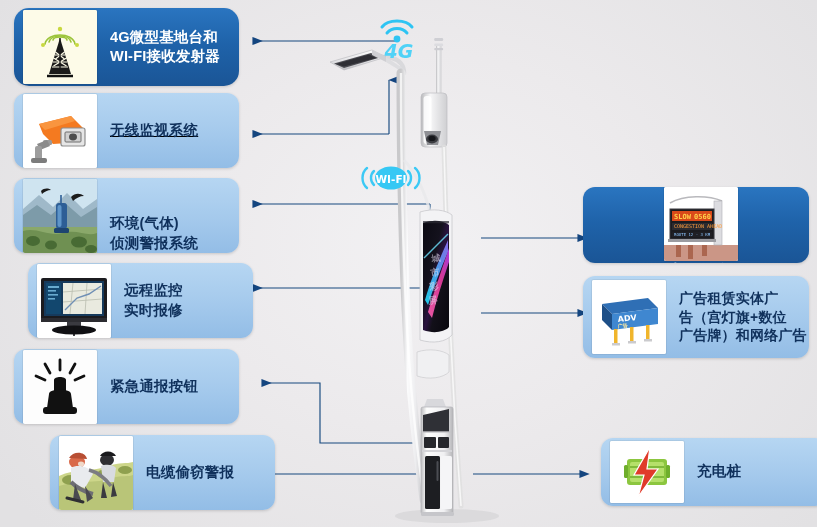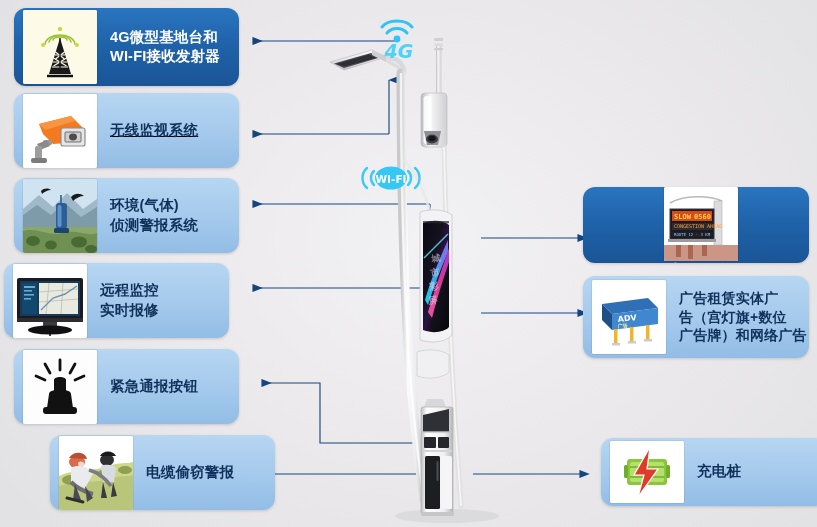--- a/index.html
+++ b/index.html
@@ -219,21 +219,21 @@
         <path d="M12,6  C6,11 6,21 12,26"></path>
         <path d="M19,9  C15,12.5 15,19.5 19,23"></path>
         <path d="M60,6  C66,11 66,21 60,26"></path>
         <path d="M53,9  C57,12.5 57,19.5 53,23"></path>
       </g>
       <ellipse cx="36" cy="16" rx="16" ry="11.5" fill="#36c8f4"></ellipse>
       <text x="36" y="20.5" text-anchor="middle" font-family="DejaVu Sans, sans-serif" font-size="10.5" font-weight="800" fill="#ffffff">WI-FI</text>
     </svg>
   </div>
 
-  <div class="card dark" style="left:14px;top:8px;width:225px;height:78px;">
+  <div class="card dark" style="left:14px;top:8px;width:225px;height:78px;border-radius:15px;">
     <div class="thumb">
       <svg width="74" height="74" viewBox="0 0 74 74">
         <rect width="74" height="74" fill="#fdfbe8"></rect>
         <g fill="none" stroke="#9cc43a" stroke-width="1.6" stroke-linecap="round">
           <path d="M22,34 C24,22 50,22 52,34"></path>
           <path d="M26,32 C28,24 46,24 48,32"></path>
           <path d="M30,30 C31,26 43,26 44,30"></path>
         </g>
         <g fill="#c9d83f">
           <circle cx="20" cy="35" r="2"></circle>
@@ -273,21 +273,21 @@
         <path d="M14,50 L24,46 L27,52 L17,56 Z" fill="#8b8b8b"></path>
         <rect x="12" y="52" width="7" height="14" rx="2" fill="#9d9d9d"></rect>
         <rect x="8" y="64" width="16" height="5" rx="2" fill="#7c7c7c"></rect>
       </svg>
     </div>
     <div class="ctext">
       <span>无线监视系统</span>
     </div>
   </div>
 
-  <div class="card light" style="left:14px;top:178px;width:225px;height:75px;">
+  <div class="card light" style="left:14px;top:178px;width:225px;height:75px;align-items:flex-end;">
     <div class="thumb">
       <svg width="74" height="74" viewBox="0 0 74 74">
         <rect width="74" height="74" fill="#cfe4f0"></rect>
         <path d="M0,30 L16,16 L30,28 L44,14 L60,30 L74,20 L74,48 L0,48 Z" fill="#9fb9c9"></path>
         <path d="M0,36 L14,26 L28,36 L42,24 L58,38 L74,28 L74,52 L0,52 Z" fill="#7d9ba9"></path>
         <path d="M0,48 L74,48 L74,74 L0,74 Z" fill="#8aa86a"></path>
         <path d="M0,52 C14,48 26,58 40,54 C54,50 64,58 74,54 L74,74 L0,74 Z" fill="#6f9052"></path>
         <g fill="#486b34">
           <ellipse cx="10" cy="62" rx="7" ry="5"></ellipse>
             <ellipse cx="28" cy="66" rx="6" ry="4.5"></ellipse>
@@ -303,21 +303,21 @@
           <path d="M18,12 C21,9 25,9 28,11 C25,11 21,13 19,15 Z"></path>
         </g>
       </svg>
     </div>
     <div class="ctext">
       <span>环境(气体)</span>
       <span>侦测警报系统</span>
     </div>
   </div>
 
-  <div class="card light" style="left:4px;top:263px;width:225px;height:75px;">
+  <div class="card light" style="left:28px;top:263px;width:225px;height:75px;">
     <div class="thumb">
       <svg width="74" height="74" viewBox="0 0 74 74">
         <rect width="74" height="74" fill="#ffffff"></rect>
         <rect x="4" y="14" width="66" height="42" rx="2" fill="#1b1b1f"></rect>
         <rect x="7" y="17" width="60" height="35" fill="#163a5c"></rect>
         <rect x="9" y="19" width="15" height="31" fill="#12476e"></rect>
         <g fill="#7fc4e8" opacity=".8">
           <rect x="11" y="22" width="11" height="2"></rect>
             <rect x="11" y="26" width="8" height="1.6"></rect>
           <rect x="11" y="30" width="10" height="1.6"></rect>

